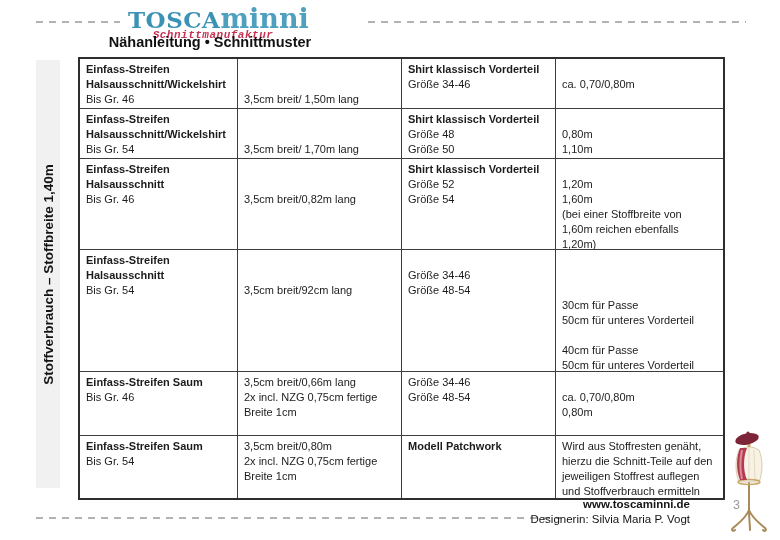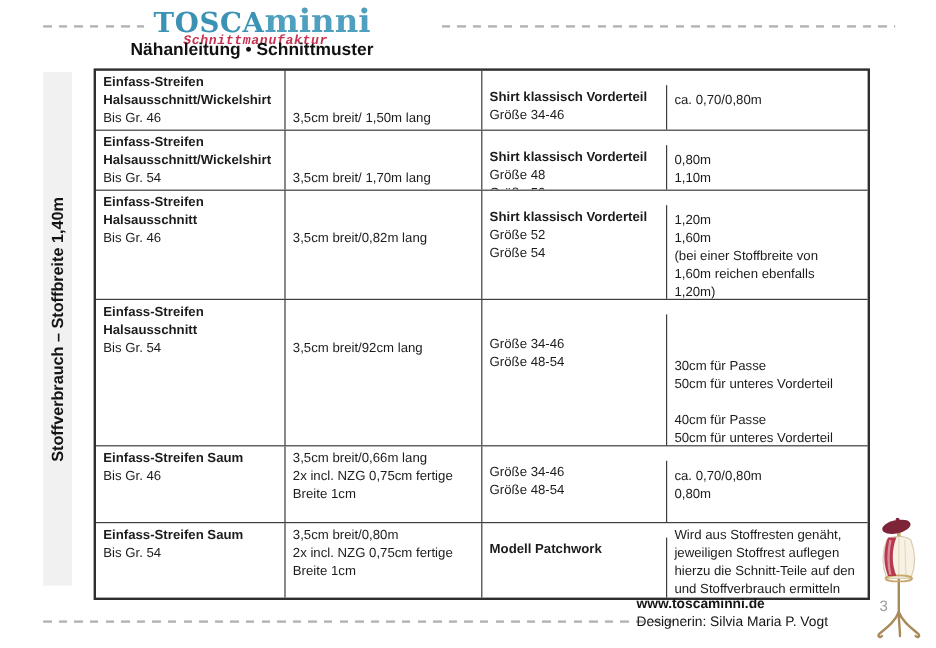--- a/index.html
+++ b/index.html
@@ -27,27 +27,27 @@
     background:#f1f1f1; display:flex; align-items:center; justify-content:center;}
   .side-text{transform:rotate(-90deg); white-space:nowrap; font-size:13.5px; font-weight:700; color:#141414;}
   
   .usage-table{position:absolute; left:78px; top:57px; width:647px; height:443px;
     border:2px solid #2E2E2E; box-sizing:border-box; background:#fff;}
   .trow{display:flex; box-sizing:border-box;}
   .trow{border-bottom:1px solid #3d3d3d;}
   .trow:last-child{border-bottom:none;}
   .tcell{box-sizing:border-box; border-right:1px solid #3d3d3d; padding:3px 5px 0 6px; overflow:hidden;}
   .tcell:last-child{border-right:none;}
-  .col-0{width:158px;} .col-1{width:164px;} .col-2{width:154px;margin-top:12px;} .col-3{width:167px;}
+  .col-0{width:158px;} .col-1{width:164px;} .col-2{width:154px;} .col-3{width:167px;}
   .row-0{height:50px;} .row-1{height:50px;} .row-2{height:91px;}
   .row-3{height:122px;} .row-4{height:64px;} .row-5{height:62px;}
   .ln{height:15px; line-height:15px; font-size:11px; white-space:nowrap; color:#1c1c1c;}
   .ln.bold{font-weight:700;}
   
-  .footer{position:absolute; right:90px; top:497px; line-height:15px;}
+  .footer{position:absolute; right:90px; top:497px; text-align:right; line-height:15px;}
   .footer-site{font-size:11.5px; font-weight:700; color:#141414;}
   .footer-designer{font-size:11.5px; color:#141414;}
   .page-num{position:absolute; left:733px; top:498px; font-size:12.5px; color:#9a9a9a;}
   
   .mannequin{position:absolute; left:726px; top:430px;}
 </style>
 </head>
 <body>
 
 <div class="page">
@@ -190,22 +190,22 @@
         <div class="tcell col-1">
           <div class="ln">3,5cm breit/0,80m</div>
           <div class="ln">2x incl. NZG 0,75cm fertige</div>
           <div class="ln">Breite 1cm</div>
         </div>
         <div class="tcell col-2">
           <div class="ln bold">Modell Patchwork</div>
         </div>
         <div class="tcell col-3">
           <div class="ln">Wird aus Stoffresten genäht,</div>
+          <div class="ln">hierzu die Schnitt-Teile auf den</div>
           <div class="ln">jeweiligen Stoffrest auflegen</div>
-          <div class="ln">hierzu die Schnitt-Teile auf den</div>
           <div class="ln">und Stoffverbrauch ermitteln</div>
         </div>
       </div>
     </div>
 
   <div class="footer">
     <div class="footer-site">www.toscaminni.de</div>
     <div class="footer-designer">Designerin: Silvia Maria P. Vogt</div>
   </div>
 

